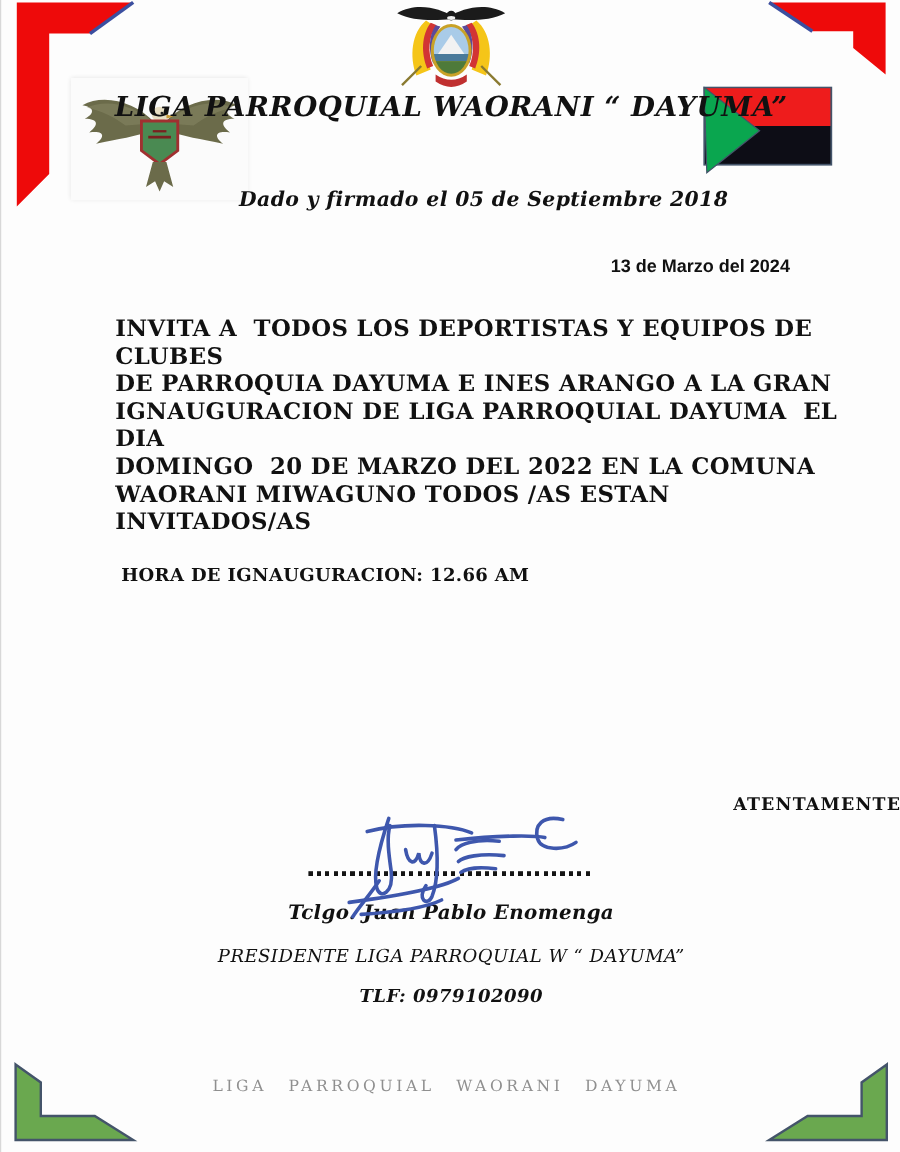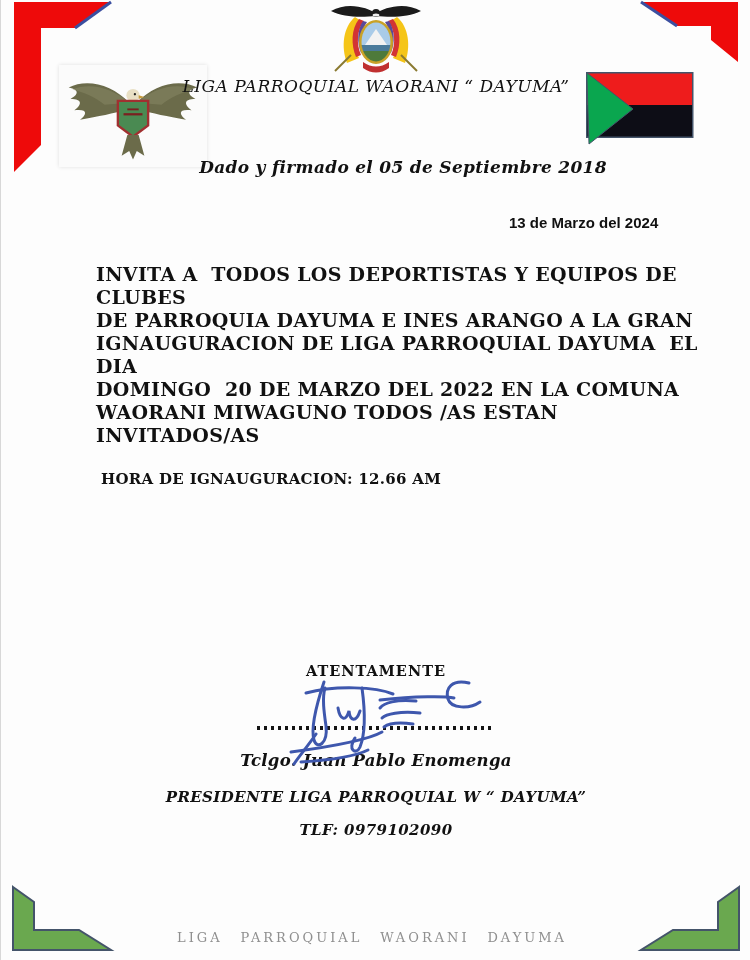--- a/index.html
+++ b/index.html
@@ -5,48 +5,48 @@
   html,body{margin:0;padding:0;background:#ffffff;}
   .page{
     position:relative;width:750px;height:960px;margin:0 auto;
     background:#fdfdfd;overflow:hidden;
     border-left:1px solid #d8d8d8;border-right:1px solid #cfcfcf;
     font-family:"DejaVu Serif","Liberation Serif",serif;color:#111;
   }
   .abs{position:absolute;}
   
   .org-name{top:76px;left:0;width:100%;text-align:center;
-    font-weight:normal;font-style:italic;font-size:17px;letter-spacing:.5px;}
+    font-weight:bold;font-style:italic;font-size:23px;letter-spacing:.5px;}
   .resolution{top:104px;left:0;width:100%;text-align:center;
     font-weight:bold;font-style:italic;font-size:13px;letter-spacing:.4px;}
   .signed-line{top:157px;left:0;width:100%;text-align:center;
     font-weight:bold;font-style:italic;font-size:17px;letter-spacing:.3px;padding-left:27px;}
   .date-line{top:214px;left:508px;
     font-family:"Liberation Sans",sans-serif;font-weight:bold;font-size:15px;}
   
   .invitation{top:263px;left:95px;width:620px;
     font-weight:bold;font-size:19px;line-height:23px;letter-spacing:.3px;
     white-space:pre-wrap;}
   .details{top:470px;left:100px;width:560px;font-weight:bold;font-size:15px;letter-spacing:.3px;}
   .details .detail-line{margin:0 0 14px 0;}
   
-  .salutation{top:662px;left:0;width:100%;text-align:center;
+  .salutation{top:662px;left:0;width:100%;text-align:right;
     font-weight:bold;font-size:14.5px;letter-spacing:1px;}
   .dotted-line{top:726px;left:256px;width:236px;height:3.5px;
     background:repeating-linear-gradient(90deg,#141414 0 3.5px,transparent 3.5px 7px);}
   .signature-svg{top:670px;left:255px;z-index:3;}
   .signer-name{top:751px;left:0;width:100%;text-align:center;
     font-weight:bold;font-style:italic;font-size:16.5px;letter-spacing:.3px;}
   .signer-title{top:788px;left:0;width:100%;text-align:center;
-    font-weight:bold;font-style:italic;font-size:15px;letter-spacing:.4px;}
+    font-weight:normal;font-style:italic;font-size:15px;letter-spacing:.4px;}
   .phone{top:821px;left:0;width:100%;text-align:center;
     font-weight:bold;font-style:italic;font-size:15px;letter-spacing:.4px;}
   
   .footer-words{top:898px;left:176px;width:390px;display:flex;justify-content:space-between;
-    color:#8f8f8f;font-size:13px;letter-spacing:3px;margin-top:32px;}
+    color:#8f8f8f;font-size:13px;letter-spacing:3px;}
   
   .emblem-photo{top:65px;left:58px;width:148px;height:102px;background:#fbfbfb;
     box-shadow:0 0 4px rgba(0,0,0,.12);display:flex;align-items:center;justify-content:center;}
 </style>
 </head>
 <body>
 
 <div class="page">
 
   <svg class="abs" style="top:0;left:0;" width="130" height="190">

